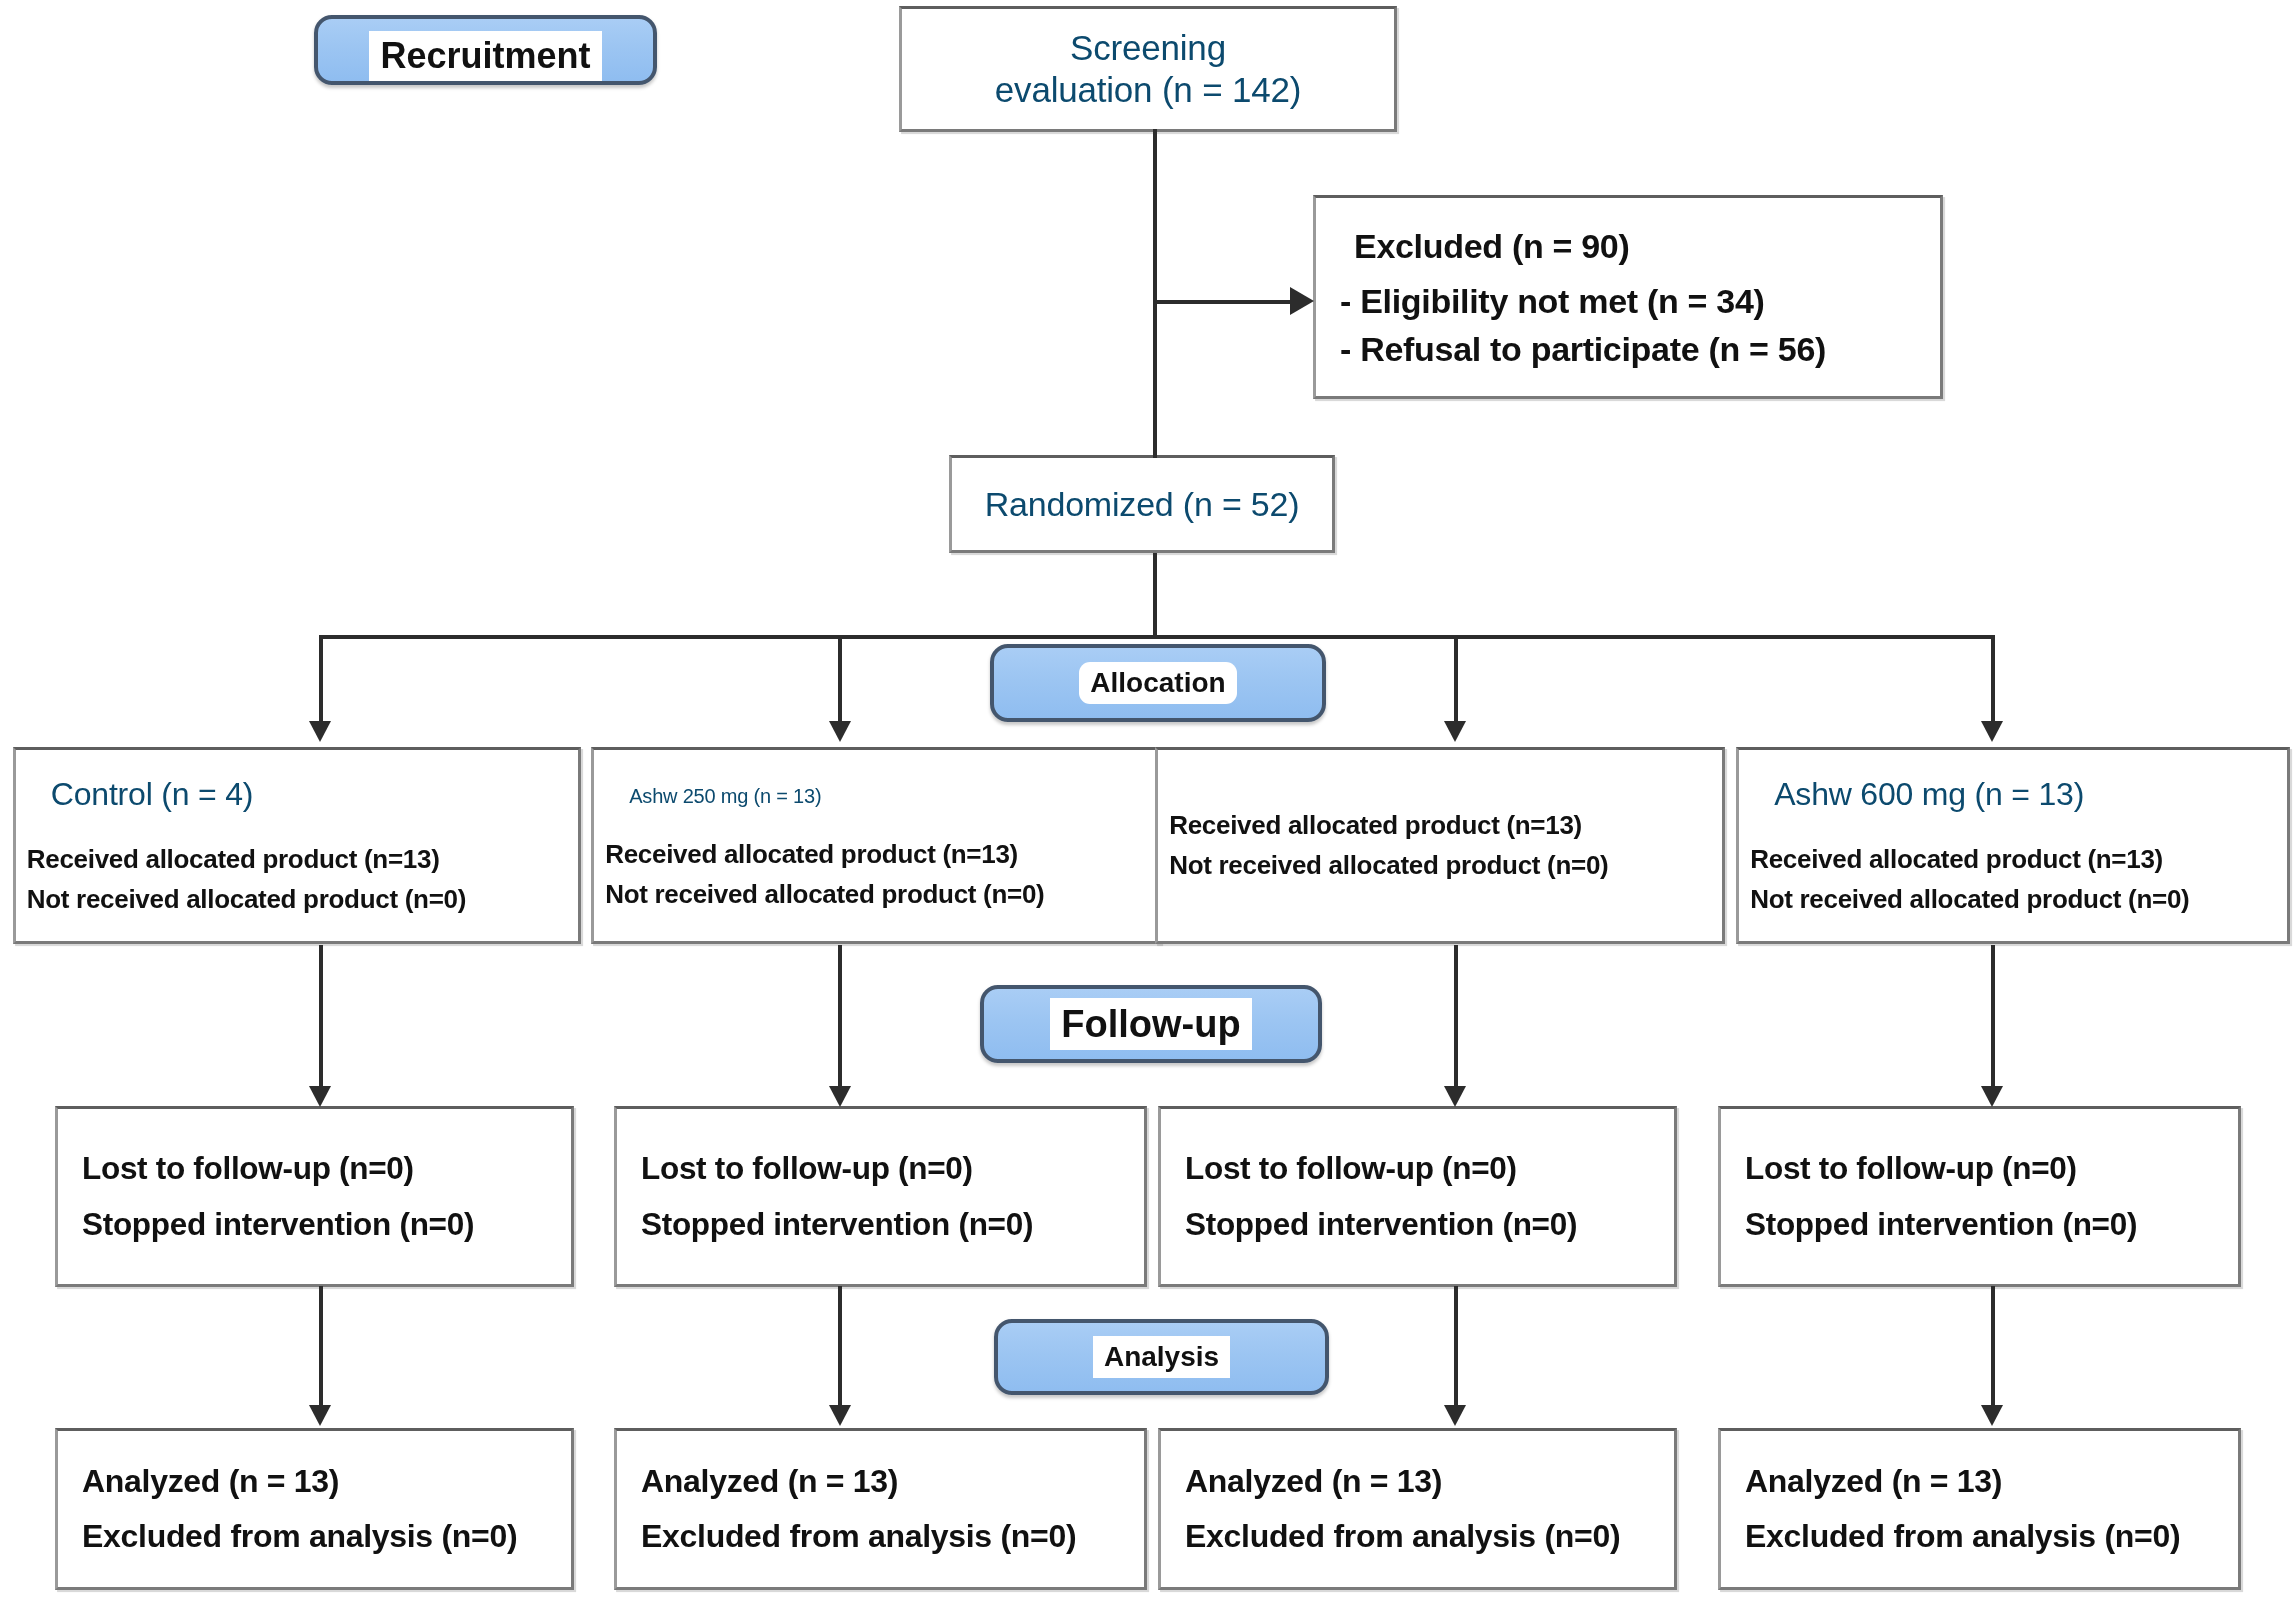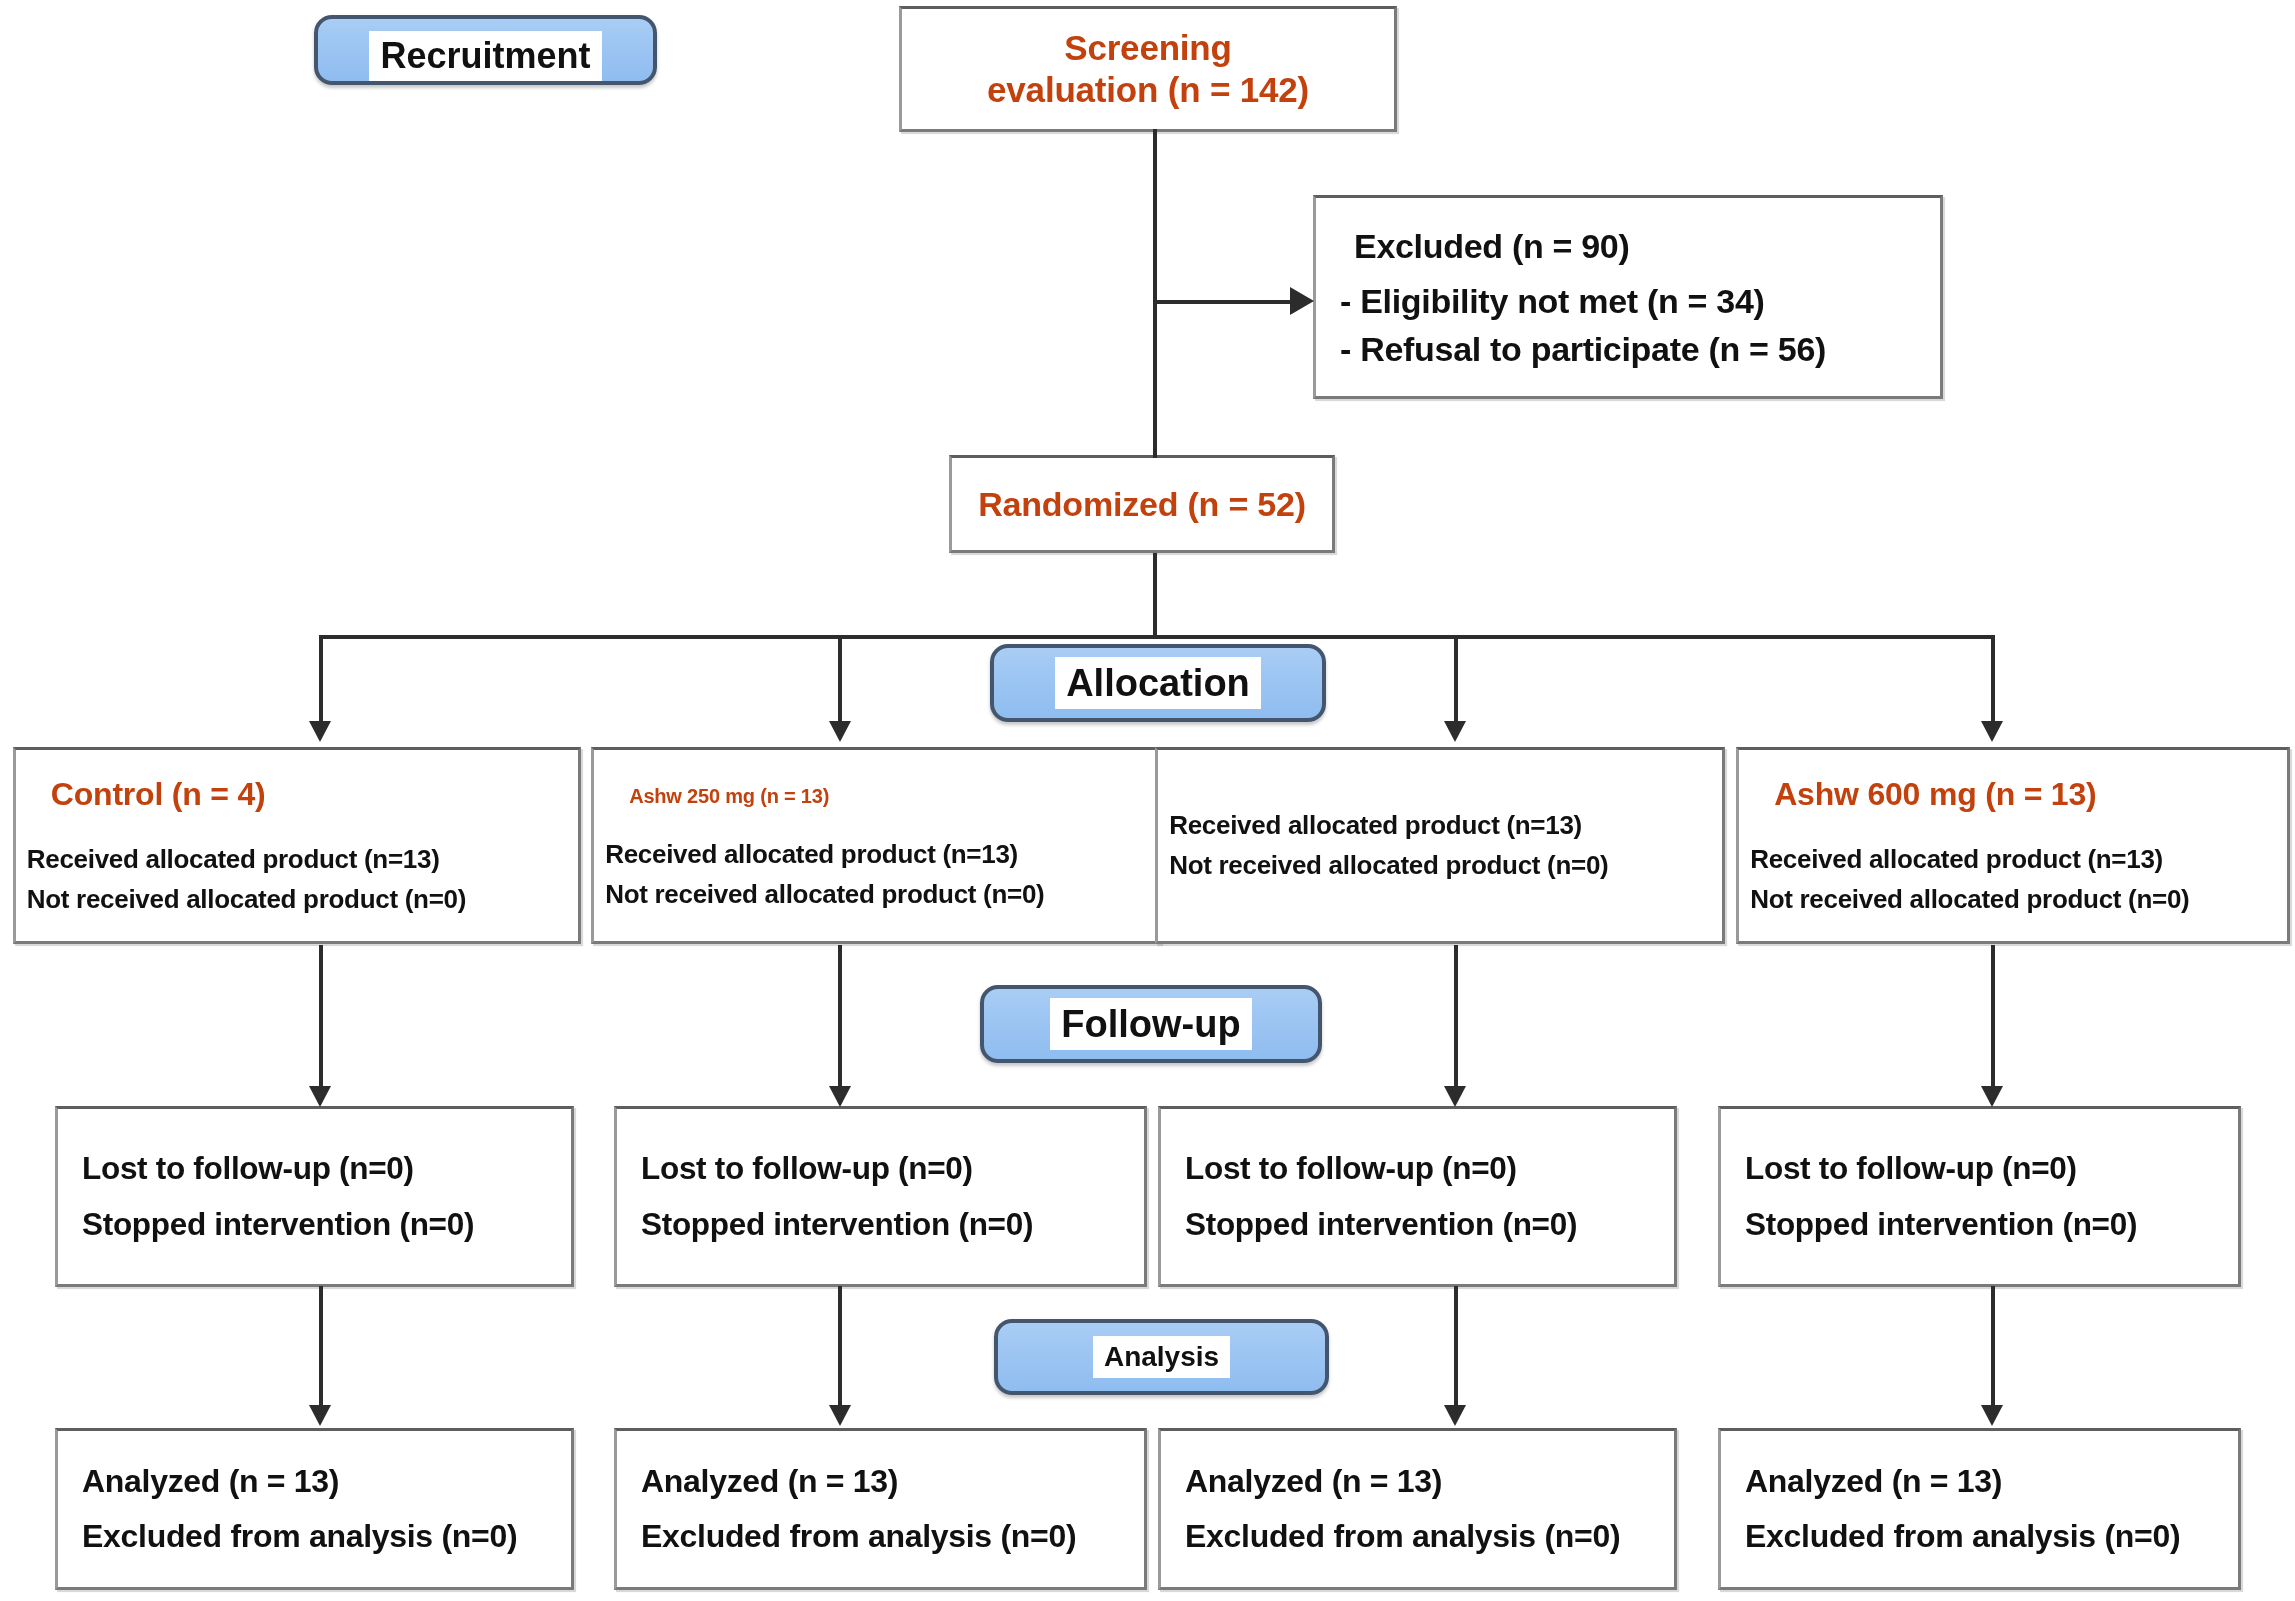--- a/index.html
+++ b/index.html
@@ -26,22 +26,22 @@
     border-top-color: #5e5e5e;
     border-left-color: #9a9a9a;
     box-shadow: 2.1px 2.1px 0 rgba(120,120,120,0.28);
     display: flex;
     flex-direction: column;
     justify-content: center;
   }
   .fbox.center { align-items: center; text-align: center; }
 
   .btitle {
-    font-weight: bold;
-    color: #c2410c;
+    font-weight: normal;
+    color: #0c4a6e;
     letter-spacing: -0.2px;
     white-space: nowrap;
   }
   .bline {
     font-weight: bold;
     color: #111111;
     letter-spacing: -0.3px;
     white-space: nowrap;
   }
 
@@ -144,21 +144,21 @@
   <div class="arrow-down" style="left:1444px; top:1405px;"></div>
 
   <div class="vline" style="left:1991px; top:1286px; height:120px;"></div>
   <div class="arrow-down" style="left:1981px; top:1405px;"></div>
 
   <div class="badge" style="left:314px; top:15.4px; width:343px; height:70px;">
     <span class="inner" style="font-size:36px;margin-top:12px;">Recruitment</span>
   </div>
 
   <div class="badge" style="left:990px; top:644px; width:336px; height:78px;">
-    <span class="inner" style="font-size:38px;">Allocation</span>
+    <span class="inner" style="font-size:28px;border-radius:11px;">Allocation</span>
   </div>
 
   <div class="badge" style="left:980px; top:985px; width:342px; height:78px;">
     <span class="inner" style="font-size:38px;">Follow-up</span>
   </div>
 
   <div class="badge" style="left:994px; top:1319px; width:335px; height:76px;">
     <span class="inner" style="font-size:28px;">Analysis</span>
   </div>
 

